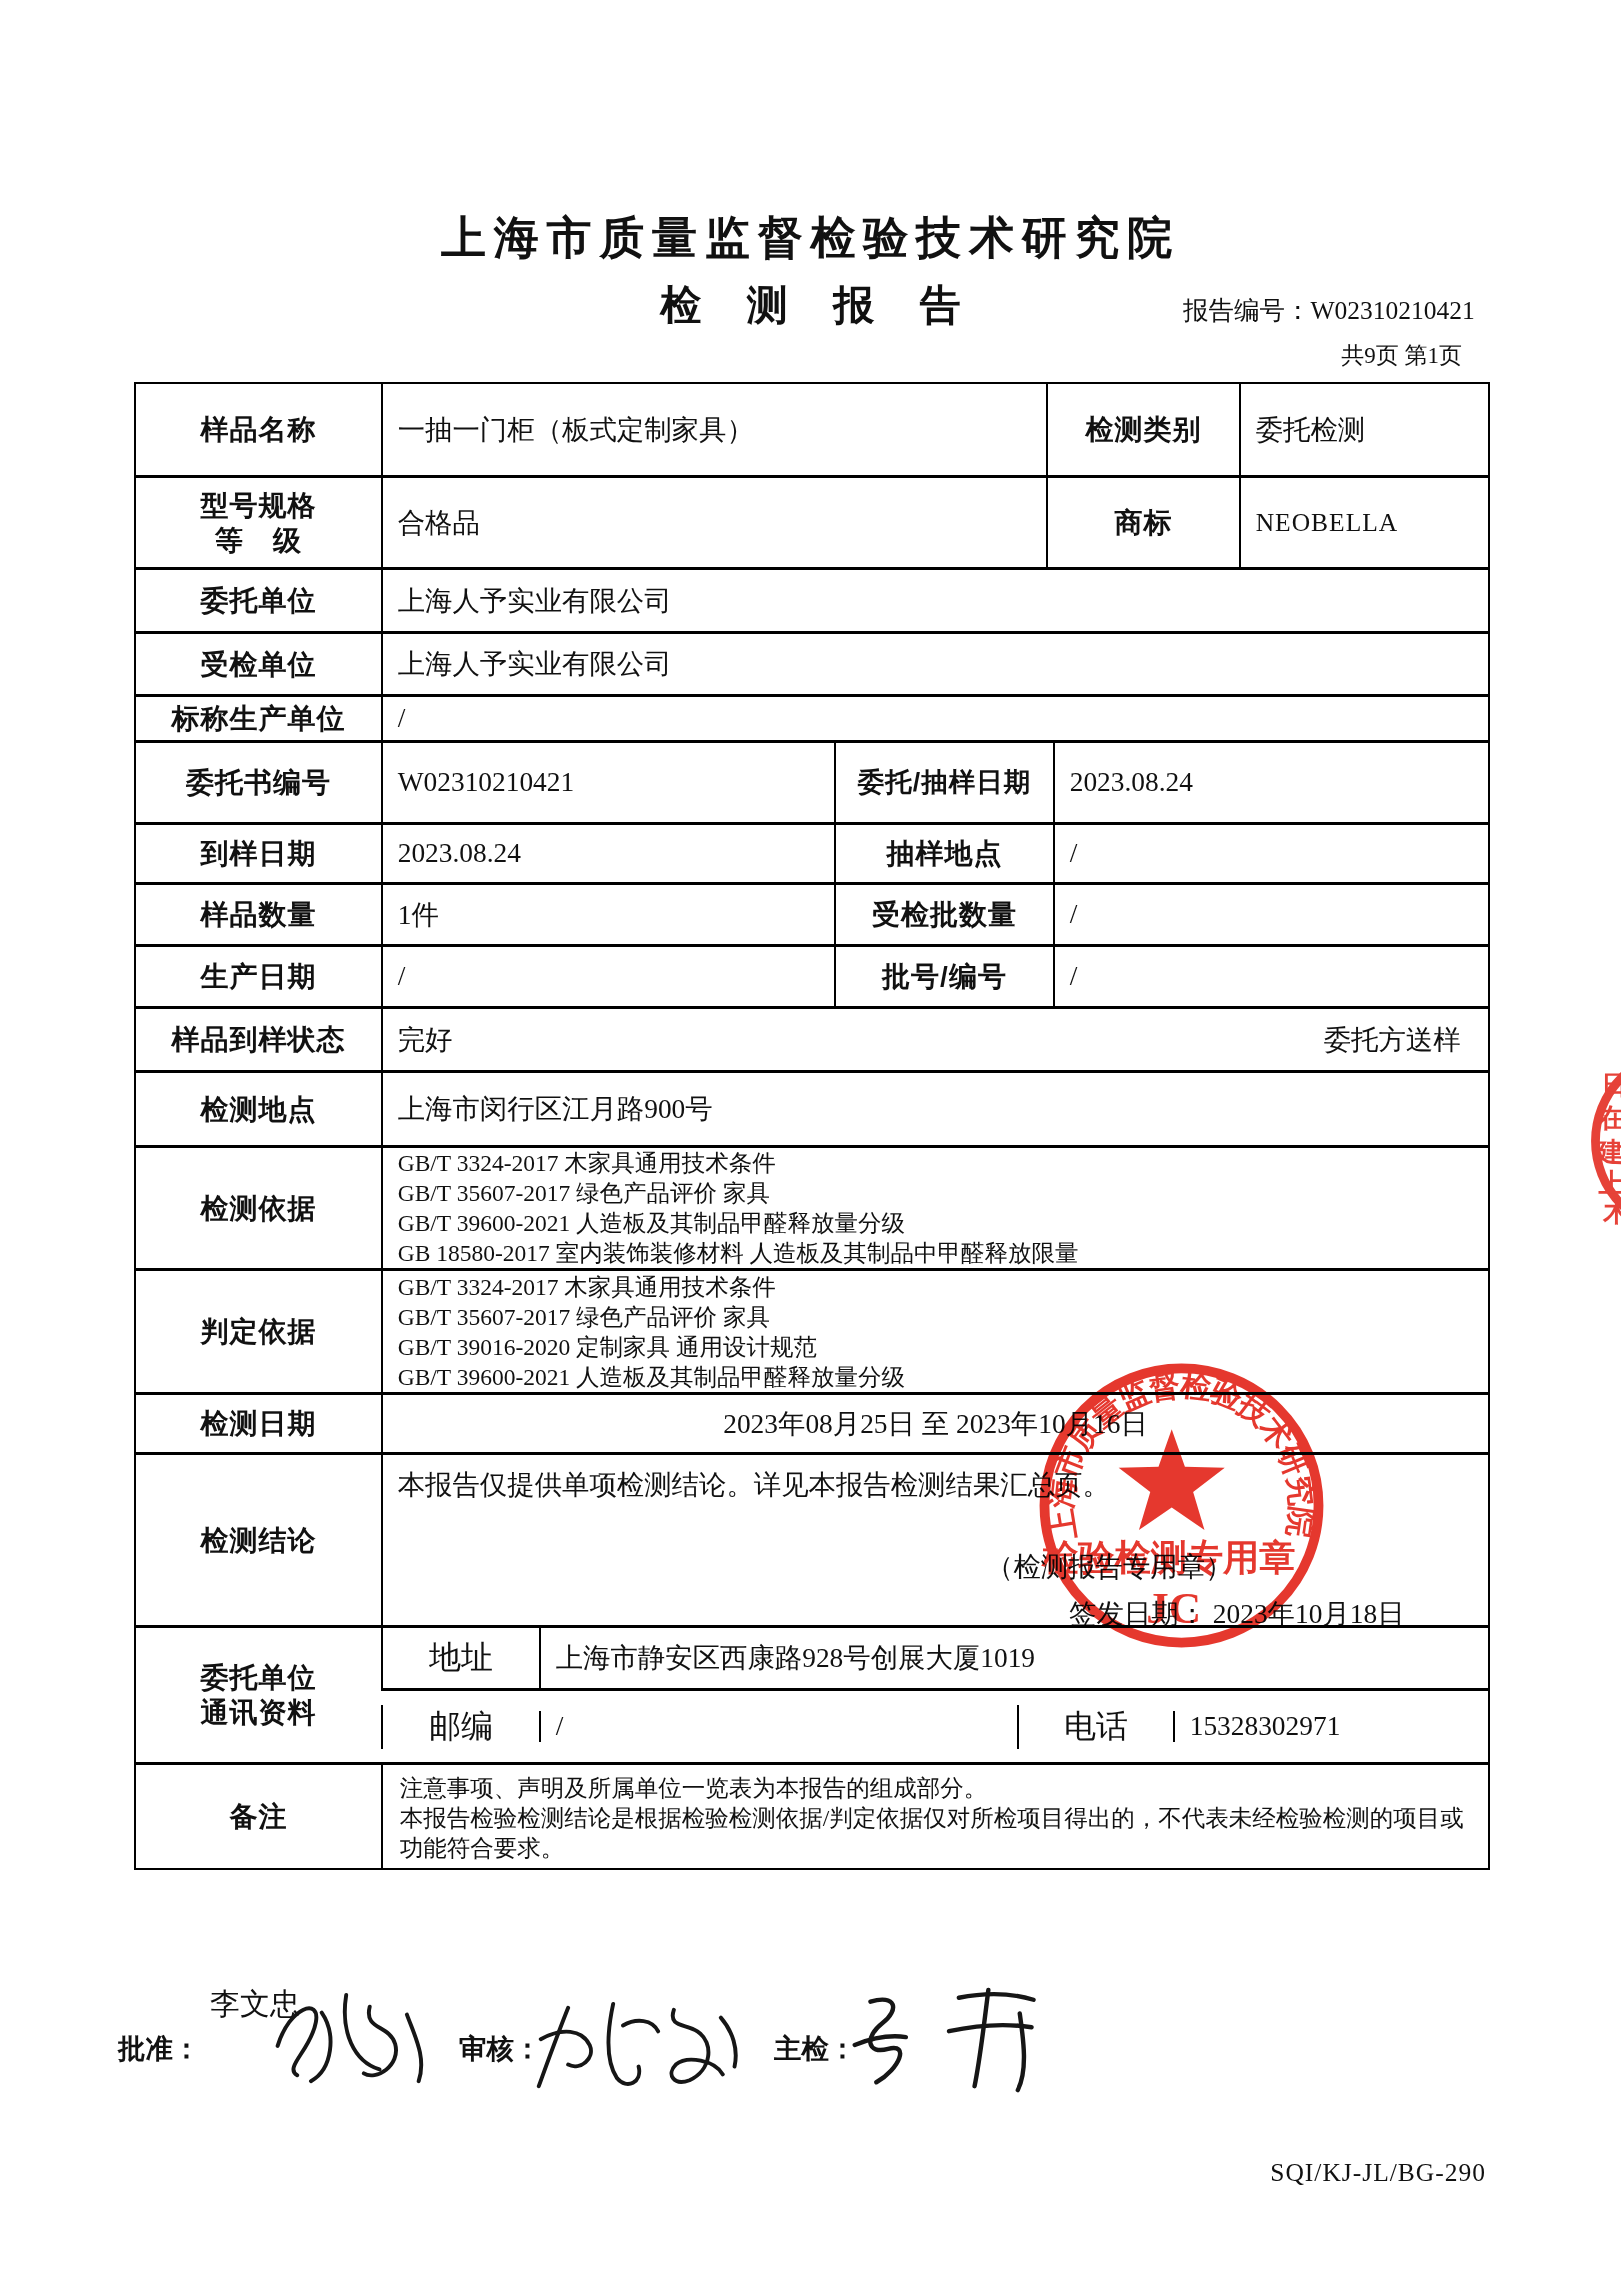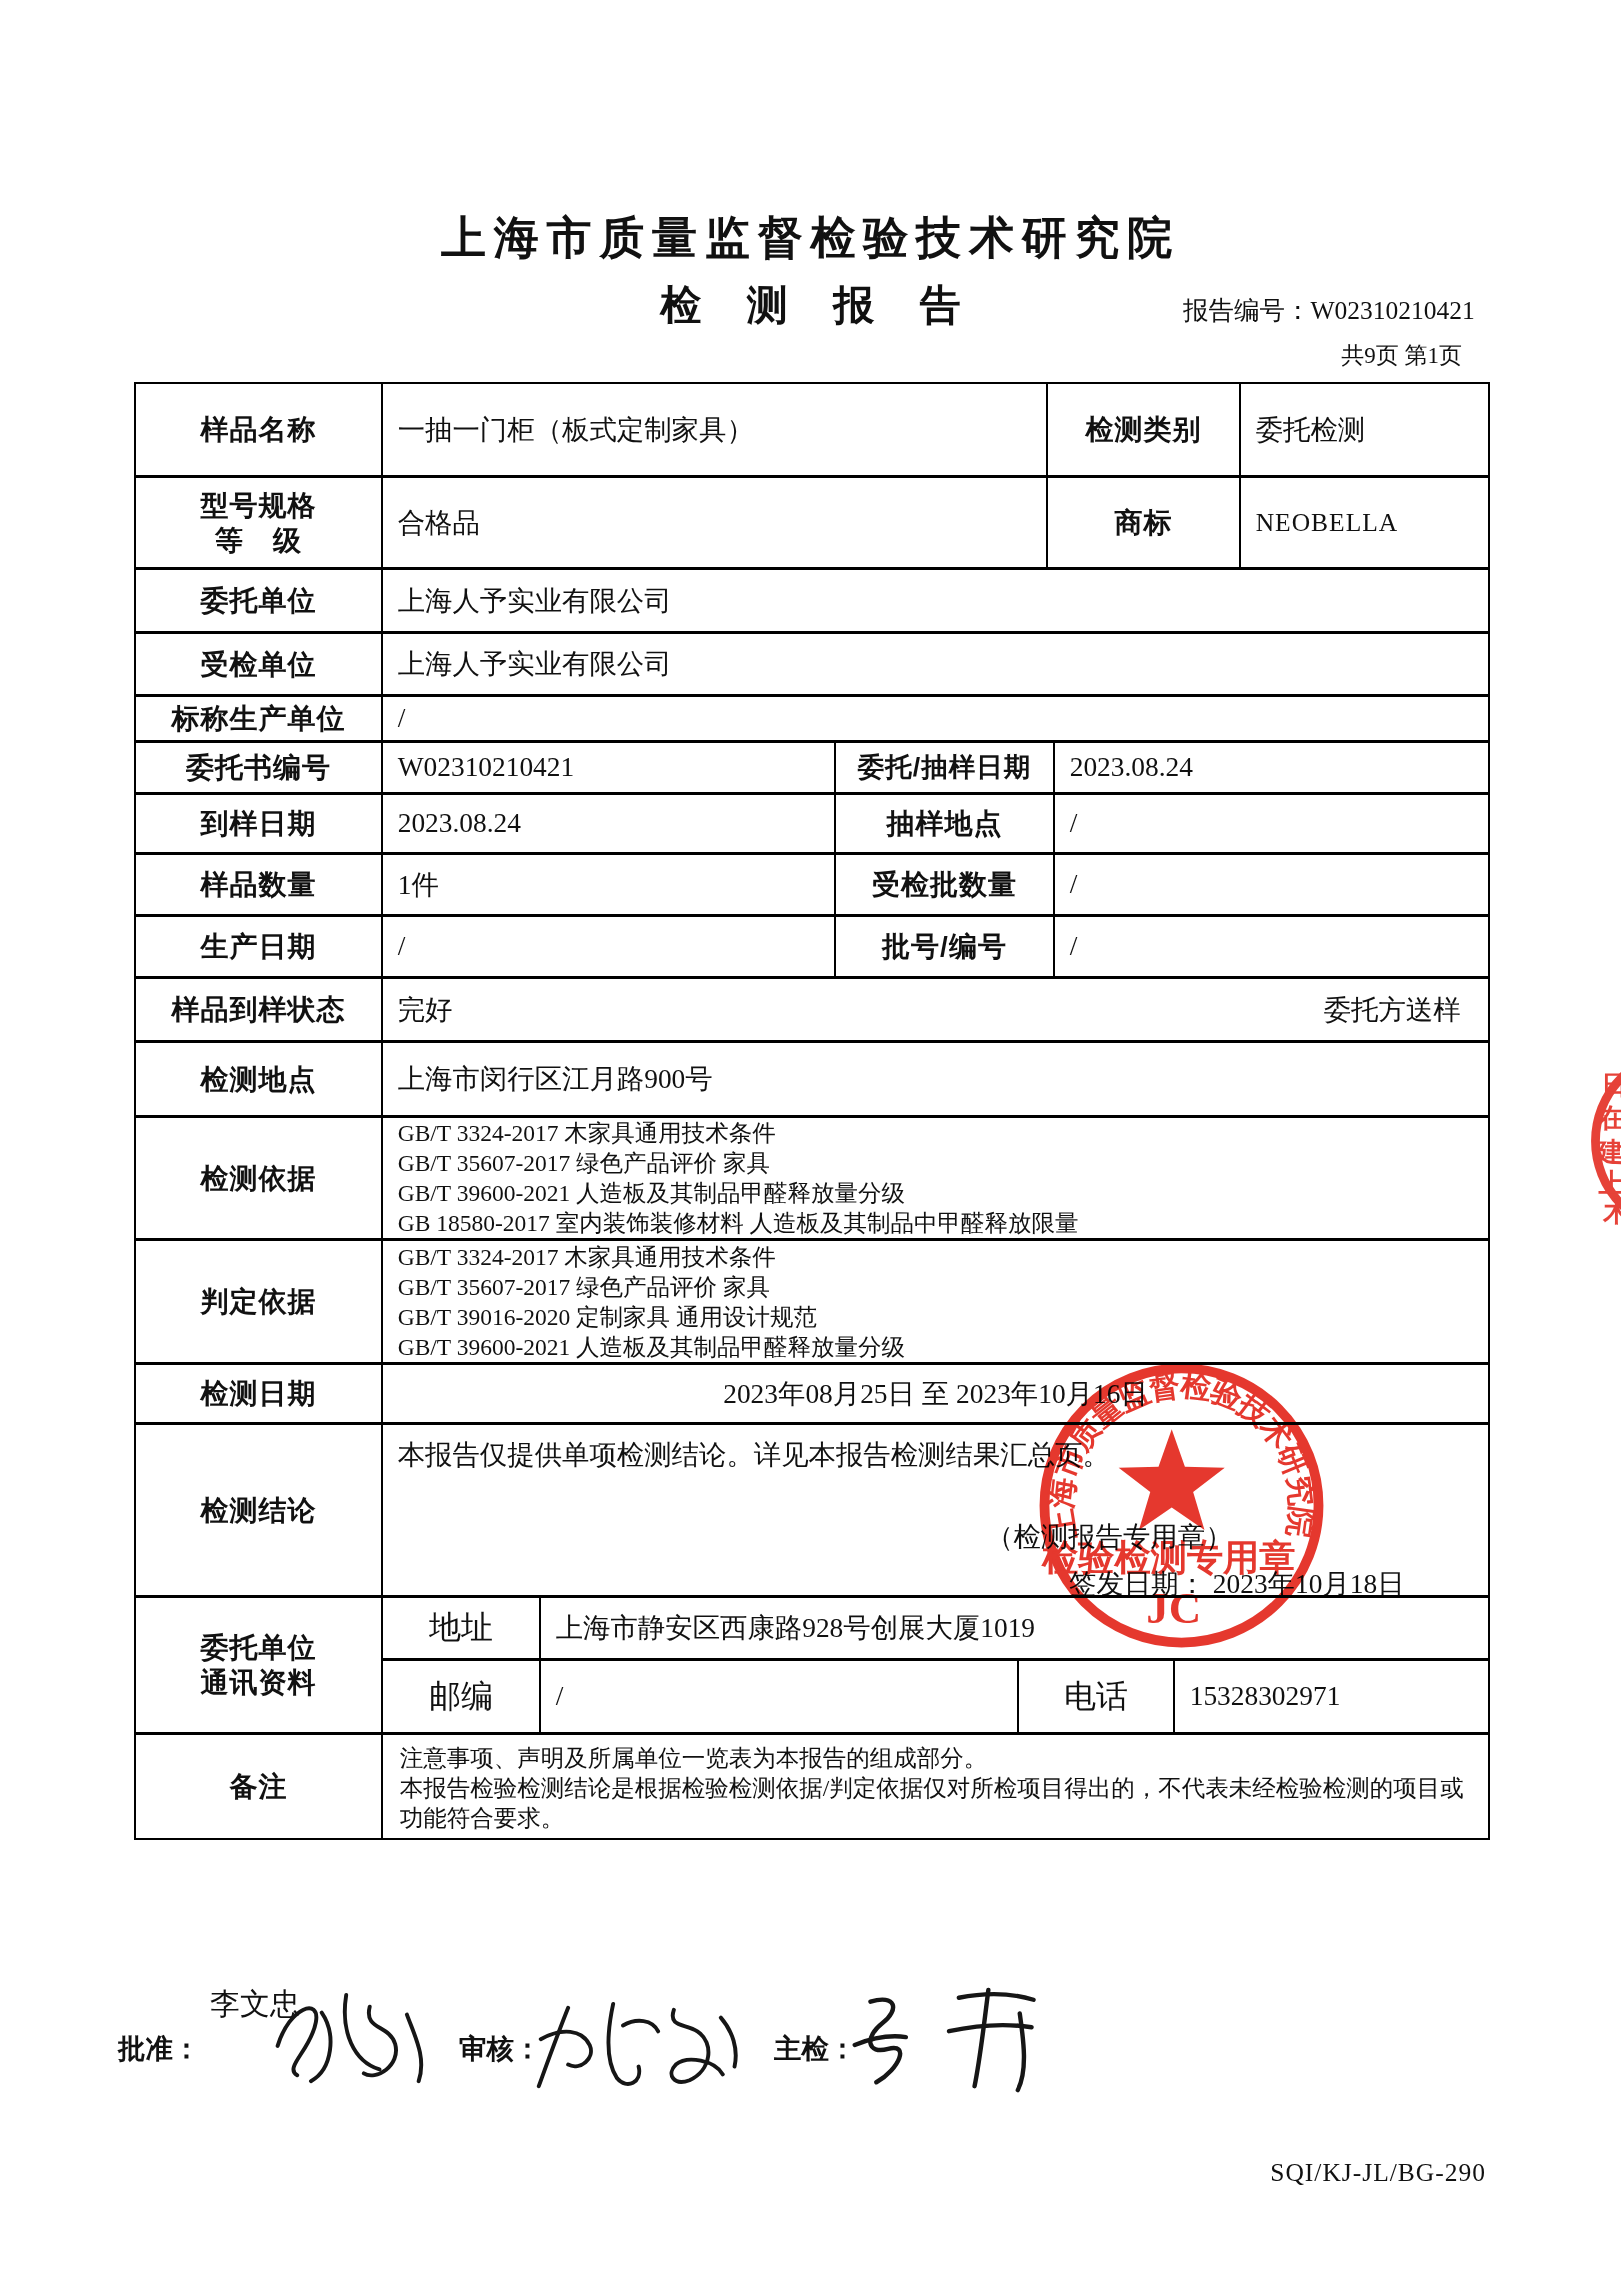--- a/index.html
+++ b/index.html
@@ -38,37 +38,37 @@
   }
   .val {
     display:flex; align-items:center; font-size:27.4px; padding-left:14.7px;
     font-family:"Liberation Serif","DejaVu Serif",serif;
   }
   .grow { flex:1 1 auto; }
   .lines { display:flex; flex-direction:column; justify-content:center; padding-left:14.7px; }
   .lines div { font-size:23.5px; line-height:30px; white-space:nowrap; }
   
   .r1{height:91px}.r2{height:92px}.r3{height:64px}.r4{height:63px}.r5{height:46px}
-  .r6{height:52px}.r7{height:60px}.r8{height:62px}.r9{height:62px}.r10{height:64px}
+  .r6{height:82px}.r7{height:60px}.r8{height:62px}.r9{height:62px}.r10{height:64px}
   .r11{height:75px}.r12{height:123px}.r13{height:124px}.r14{height:60px}.r15{height:173px}
   .r16{height:137px}.r17{height:106px}
 
   .spec-cell { display:flex; flex-direction:column; justify-content:center; gap:13.7px; padding-left:14.7px; }
   .spec-cell div { font-size:27.4px; }
   .state-cell { display:flex; align-items:center; justify-content:space-between; padding:0 27.4px 0 14.7px; font-size:27.4px; }
   .center-cell { justify-content:center; padding-left:0; }
 
   .concl-cell { display:block; }
   .concl-p1 { font-size:27.4px; padding:11.8px 0 0 14.7px; }
   .concl-stampnote { position:absolute; left:603px; top:94px; font-size:27.4px; }
   .concl-issue { position:absolute; left:686px; top:141px; font-size:27.4px; }
 
   .contact-right { flex:1 1 auto; display:flex; flex-direction:column; }
   .sub-row { display:flex; flex:0 0 auto; }
-  .sub-row + .sub-row { border-top:3.9px solid #000; }
+  .sub-row + .sub-row { border-top:3.9px solid #000;align-items:center; }
   .sub-lb {
     width:158px; flex:0 0 158px; display:flex; align-items:center; justify-content:center;
     font-family:"Liberation Sans","DejaVu Sans",sans-serif; font-weight:400; font-size:32px;
     border-left:2px solid #000;
   }
   .sub-val { border-left:2px solid #000; }
   .h-addr{height:60px}
 
   .remark-cell { display:block; padding:7.8px 19.6px 0 16.7px; }
   .remark-cell p { font-size:23.5px; line-height:30px; }

